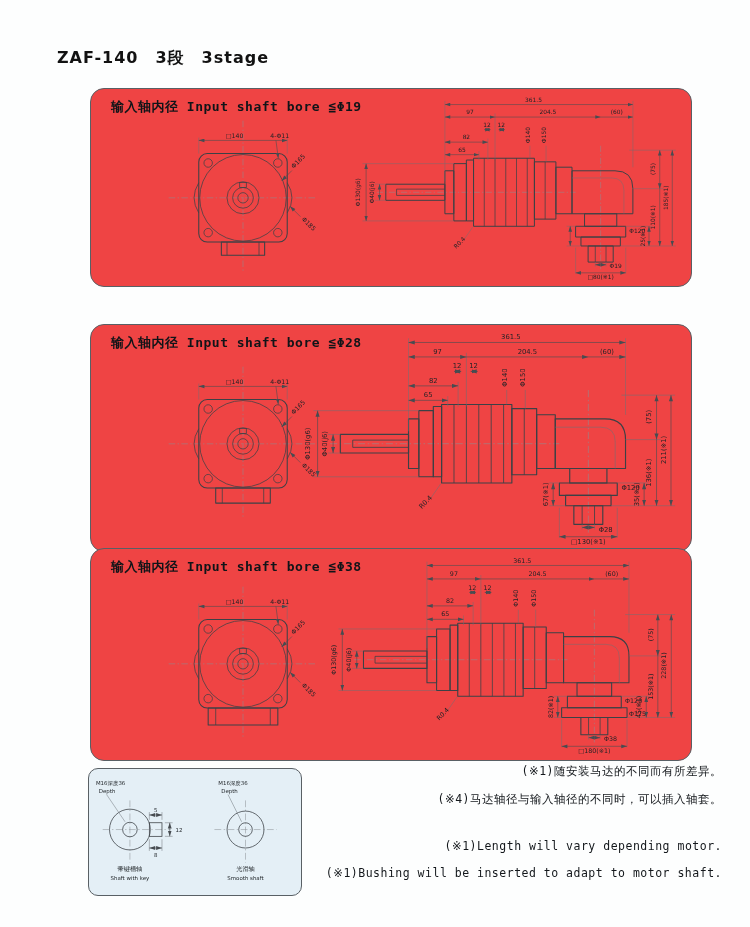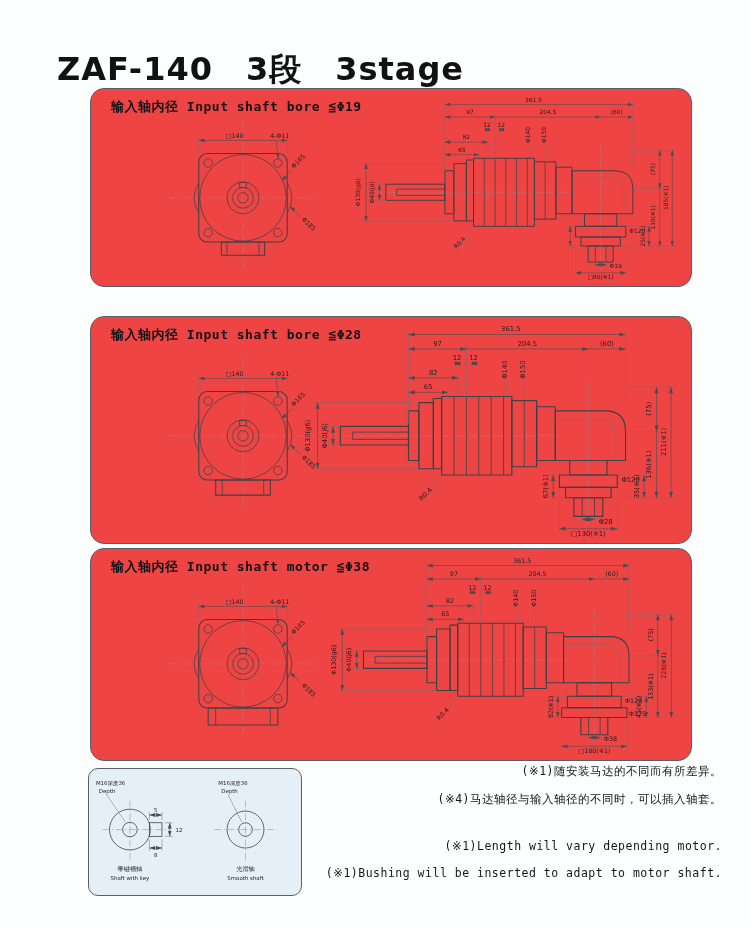--- a/index.html
+++ b/index.html
@@ -1,18 +1,18 @@
 <!DOCTYPE html>
 <html><head>
 <meta charset="utf-8">
 <style>
   html,body{margin:0;padding:0;}
   body{width:750px;height:927px;position:relative;background:#fdfefe;
        font-family:"DejaVu Sans","Liberation Sans",sans-serif;color:#1b1b1b;overflow:hidden;}
-  .title{position:absolute;left:57px;top:48px;font-size:32px;font-weight:bold;
+  .title{position:absolute;left:57px;top:48px;font-size:16px;font-weight:bold;
          letter-spacing:1px;color:#121212;font-family:"DejaVu Sans",sans-serif;}
   .panel{position:absolute;left:90px;width:600px;background:#ef4444;
          border:1.6px solid #596065;border-radius:14px;}
   .panel-header{position:absolute;left:20px;top:9px;font-size:13px;font-weight:bold;
          font-family:"DejaVu Sans Mono","DejaVu Sans",monospace;color:#101418;letter-spacing:.5px;}
   .frontview{position:absolute;left:72px;top:26px;height:160px;}
   .sideview{position:absolute;right:8px;top:3px;height:calc(100% - 9px);}
   .detailbox{position:absolute;left:88px;top:768px;width:212px;height:126px;
          background:#e4eff6;border:1.5px solid #596065;border-radius:10px;}
   .minis{position:absolute;left:4px;top:2px;width:204px;height:120px;display:flex;}
@@ -178,21 +178,21 @@
       <text transform="rotate(-90 355 118)" x="355" y="118" text-anchor="middle">185(※1)</text>
       <text transform="rotate(-90 241 161)" x="241" y="161" text-anchor="middle"></text>
       <text x="312" y="157">Φ120</text>
       <text x="312" y="169"></text>
       <text x="290" y="197">Φ19</text>
       <text x="280" y="209" text-anchor="middle">□80(※1)</text>
     </g>
   </svg>
 </div>
 
-<div class="panel" style="top:316px;height:226px;text-align:center;">
+<div class="panel" style="top:324px;height:226px;text-align:center;">
   <div class="panel-header">输入轴内径  Input shaft bore  ≦Φ28</div>
 
   <svg class="frontview" viewBox="0 0 170 170" style="top:36px;">
     <g>
       <line class="cl" x1="85" y1="6" x2="85" y2="166"></line>
       <line class="cl" x1="6" y1="88" x2="164" y2="88"></line>
     </g>
     <g>
       <rect class="ln" x="38" y="41" width="94" height="94" rx="9"></rect>
       <path class="ln2" d="M38,72 Q33,80 33,88 Q33,96 38,104"></path>
@@ -319,21 +319,21 @@
       <text transform="rotate(-90 241 161)" x="241" y="161" text-anchor="middle">67(※1)</text>
       <text x="312" y="157">Φ120</text>
       <text x="312" y="169"></text>
       <text x="290" y="197">Φ28</text>
       <text x="280" y="209" text-anchor="middle">□130(※1)</text>
     </g>
   </svg>
 </div>
 
 <div class="panel" style="top:548px;height:211px;">
-  <div class="panel-header">输入轴内径  Input shaft motor  ≦Φ38</div>
+  <div class="panel-header">输入轴内径  Input shaft bore  ≦Φ38</div>
 
   <svg class="frontview" viewBox="0 0 170 170" style="top:32px;">
     <g>
       <line class="cl" x1="85" y1="6" x2="85" y2="166"></line>
       <line class="cl" x1="6" y1="88" x2="164" y2="88"></line>
     </g>
     <g>
       <rect class="ln" x="38" y="41" width="94" height="94" rx="9"></rect>
       <path class="ln2" d="M38,72 Q33,80 33,88 Q33,96 38,104"></path>
       <path class="ln2" d="M132,72 Q137,80 137,88 Q137,96 132,104"></path>

